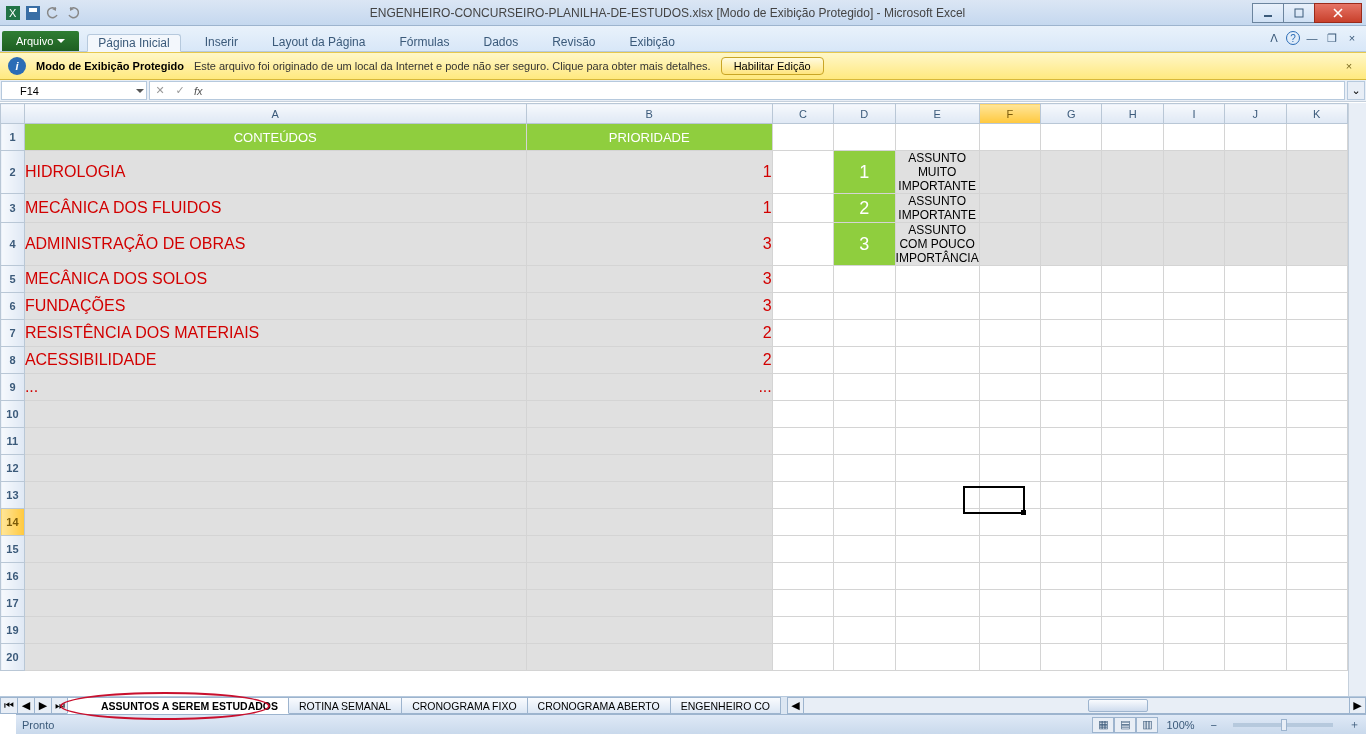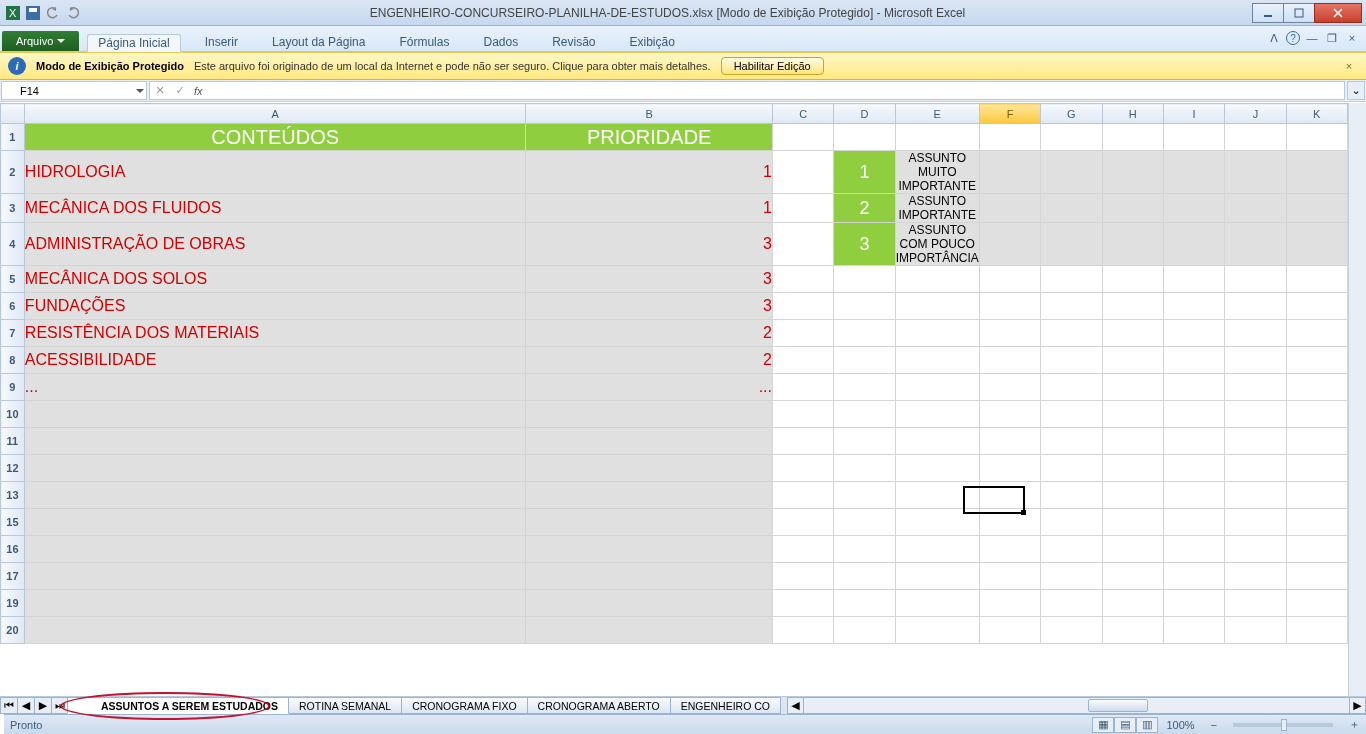--- a/index.html
+++ b/index.html
@@ -48,21 +48,21 @@
 .sheet { flex:1; overflow:hidden; position:relative; background:#fff;}
 table.grid { border-collapse:collapse; table-layout:fixed; }
 table.grid th, table.grid td { border:1px solid #d4d4d4; height:27px; padding:0; }
 table.grid thead th { background:linear-gradient(#f6f9fd,#dfe8f4); color:#3b5a7a; font-weight:normal; height:20px; font-size:11px; border-color:#b9c7d6;}
 table.grid thead th.colsel { background:linear-gradient(#ffe69a,#ffc83d); color:#7a5a0a;}
 .rowhdr { width:24px; background:linear-gradient(to right,#f6f9fd,#dfe8f4); text-align:center; color:#3b5a7a; border-color:#b9c7d6 !important; font-size:11px;}
 .rowhdr.sel { background:linear-gradient(to right,#ffe69a,#ffc83d); color:#7a5a0a;}
 .corner{width:24px;background:#e6edf6;}
 td.cell { font-size:16px; padding:0 4px; vertical-align:middle; position:relative;}
 td.shaded{background:#e0e0e0;}
-td.greenhdr{background:#8fce3e;color:#fff;text-align:center;font-size:20px;}
+td.greenhdr{background:#8fce3e;color:#fff;text-align:center;font-size:13px;}
 td.red{color:#d20000;}
 td.right{text-align:right;}
 td.priGreen{background:#8fce3e;color:#fff;text-align:center;font-size:18px;}
 td.legend{background:#e0e0e0;text-align:center;font-size:12px;}
 .activecell{position:absolute;border:2px solid #000;pointer-events:none;}
 .activecell .handle{position:absolute;right:-3px;bottom:-3px;width:5px;height:5px;background:#000;}
 .vscroll{width:18px;background:#e8eef6;border-left:1px solid #c5d0dc;}
 
 
 .tabsbar { position:absolute; left:0; right:0; bottom:20px; height:18px; background:#dce6f2; display:flex; align-items:center; border-top:1px solid #b6c9dd;}
@@ -70,21 +70,21 @@
 .tabnav div{width:18px;height:17px;border:1px solid #9db4ce;background:#e8eef6;display:flex;align-items:center;justify-content:center;margin-right:-1px;}
 .sheet-tab{padding:1px 10px;background:linear-gradient(#f9fbfe,#dbe6f4);border:1px solid #9db4ce;margin-left:-1px;height:17px;line-height:15px;font-size:10.5px;position:relative;}
 .sheet-tab.active{background:#fff;font-weight:bold;border-bottom:1px solid #fff;z-index:2;padding-left:33px;}
 .circled{position:absolute;left:60px;bottom:-6px;width:210px;height:28px;border:2px solid #c8102e;border-radius:50%/50%;pointer-events:none;z-index:5;}
 .hscroll{flex:1;margin-left:6px;height:17px;background:#e8eef6;border:1px solid #9db4ce;position:relative;display:flex;align-items:center;}
 .hscroll .thumb{position:absolute;left:300px;width:60px;top:1px;bottom:1px;background:linear-gradient(#f9fbfe,#cfdcee);border:1px solid #9db4ce;border-radius:2px;}
 .hscroll .arr{width:16px;height:15px;display:flex;align-items:center;justify-content:center;border-right:1px solid #9db4ce;}
 .hscroll .arr.r{margin-left:auto;border-left:1px solid #9db4ce;border-right:none;}
 
 
-.status { position:absolute; left:4px; right:0; bottom:0; height:20px; background:linear-gradient(#dfe9f6,#c9d9ec); border-top:1px solid #9db4ce; display:flex; align-items:center; padding:0 6px; color:#3b5a7a;}
+.status { position:absolute; left:16px; right:0; bottom:0; height:20px; background:linear-gradient(#dfe9f6,#c9d9ec); border-top:1px solid #9db4ce; display:flex; align-items:center; padding:0 6px; color:#3b5a7a;}
 .status .views{margin-left:auto;display:flex;gap:0;}
 .status .vbtn{width:22px;height:16px;border:1px solid #9db4ce;background:#e8eef6;display:flex;align-items:center;justify-content:center;}
 .status .zoom{display:flex;align-items:center;gap:16px;margin-left:8px;}
 .status .slider{width:100px;height:4px;background:#b6c9dd;position:relative;}
 .status .slider .t{position:absolute;left:48px;top:-4px;width:6px;height:12px;background:#e8eef6;border:1px solid #9db4ce;}
 svg{display:block;}
 </style>
 </head>
 <body>
 
@@ -390,20 +390,34 @@
             <td class="cell"></td>
             <td class="cell"></td>
             <td class="cell"></td>
             <td class="cell"></td>
             <td class="cell"></td>
             <td class="cell"></td>
             <td class="cell"></td>
             <td class="cell"></td>
           </tr>
           <tr>
+            <th class="rowhdr sel">14</th>
+            <td class="cell shaded"></td>
+            <td class="cell shaded"></td>
+            <td class="cell"></td>
+            <td class="cell"></td>
+            <td class="cell"></td>
+            <td class="cell"></td>
+            <td class="cell"></td>
+            <td class="cell"></td>
+            <td class="cell"></td>
+            <td class="cell"></td>
+            <td class="cell"></td>
+          </tr>
+          <tr>
             <th class="rowhdr">15</th>
             <td class="cell shaded"></td>
             <td class="cell shaded"></td>
             <td class="cell"></td>
             <td class="cell"></td>
             <td class="cell"></td>
             <td class="cell"></td>
             <td class="cell"></td>
             <td class="cell"></td>
             <td class="cell"></td>

